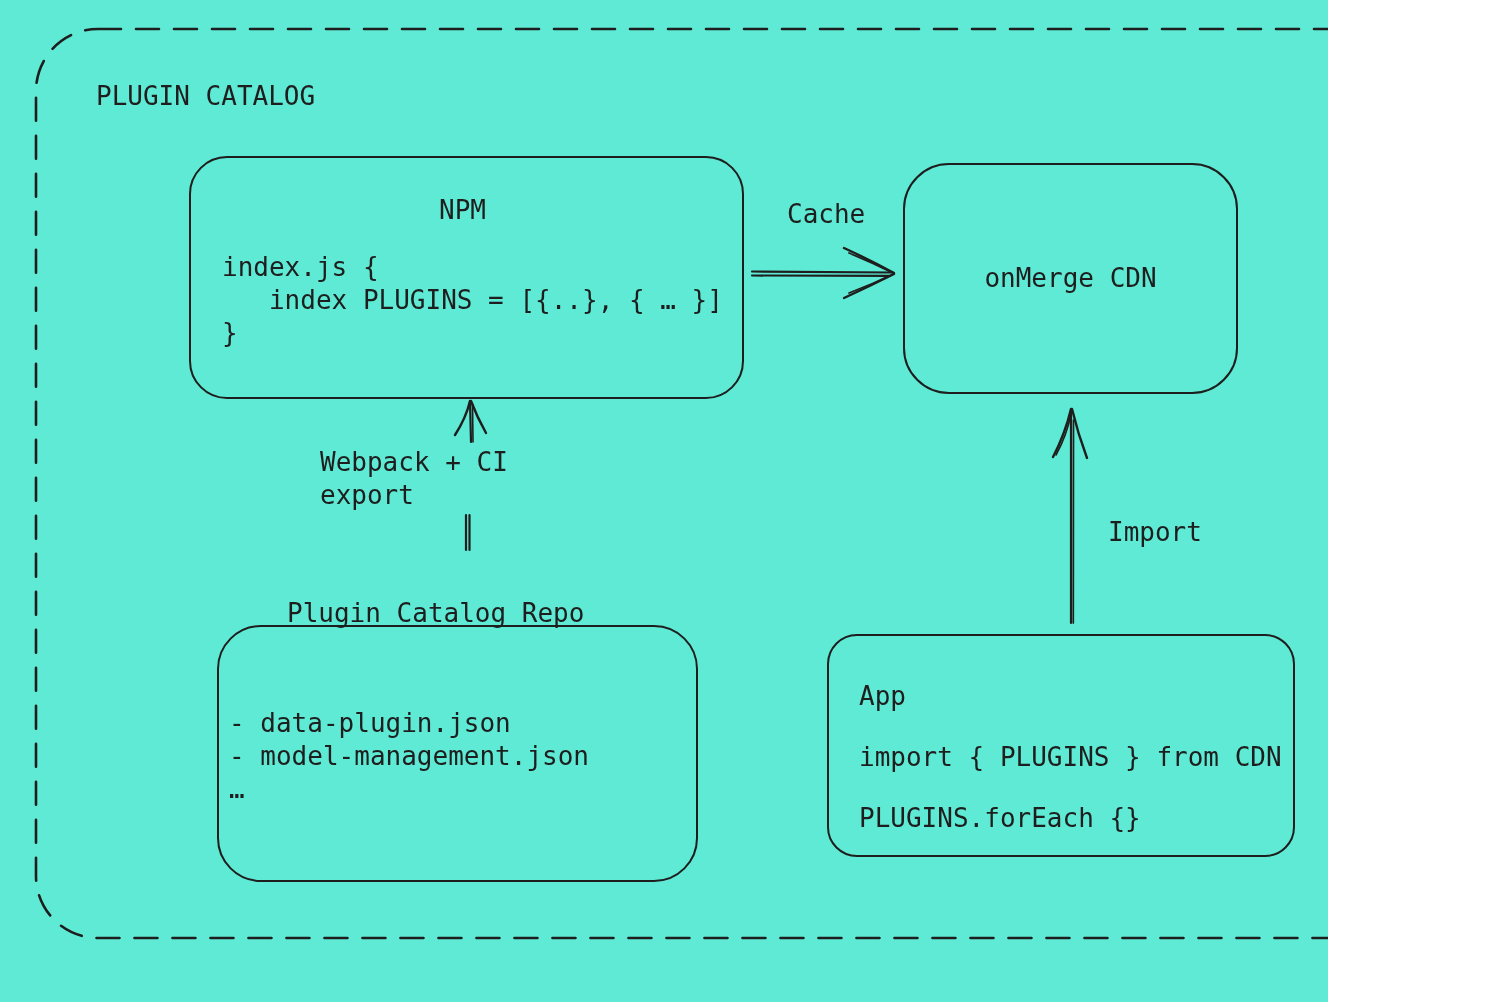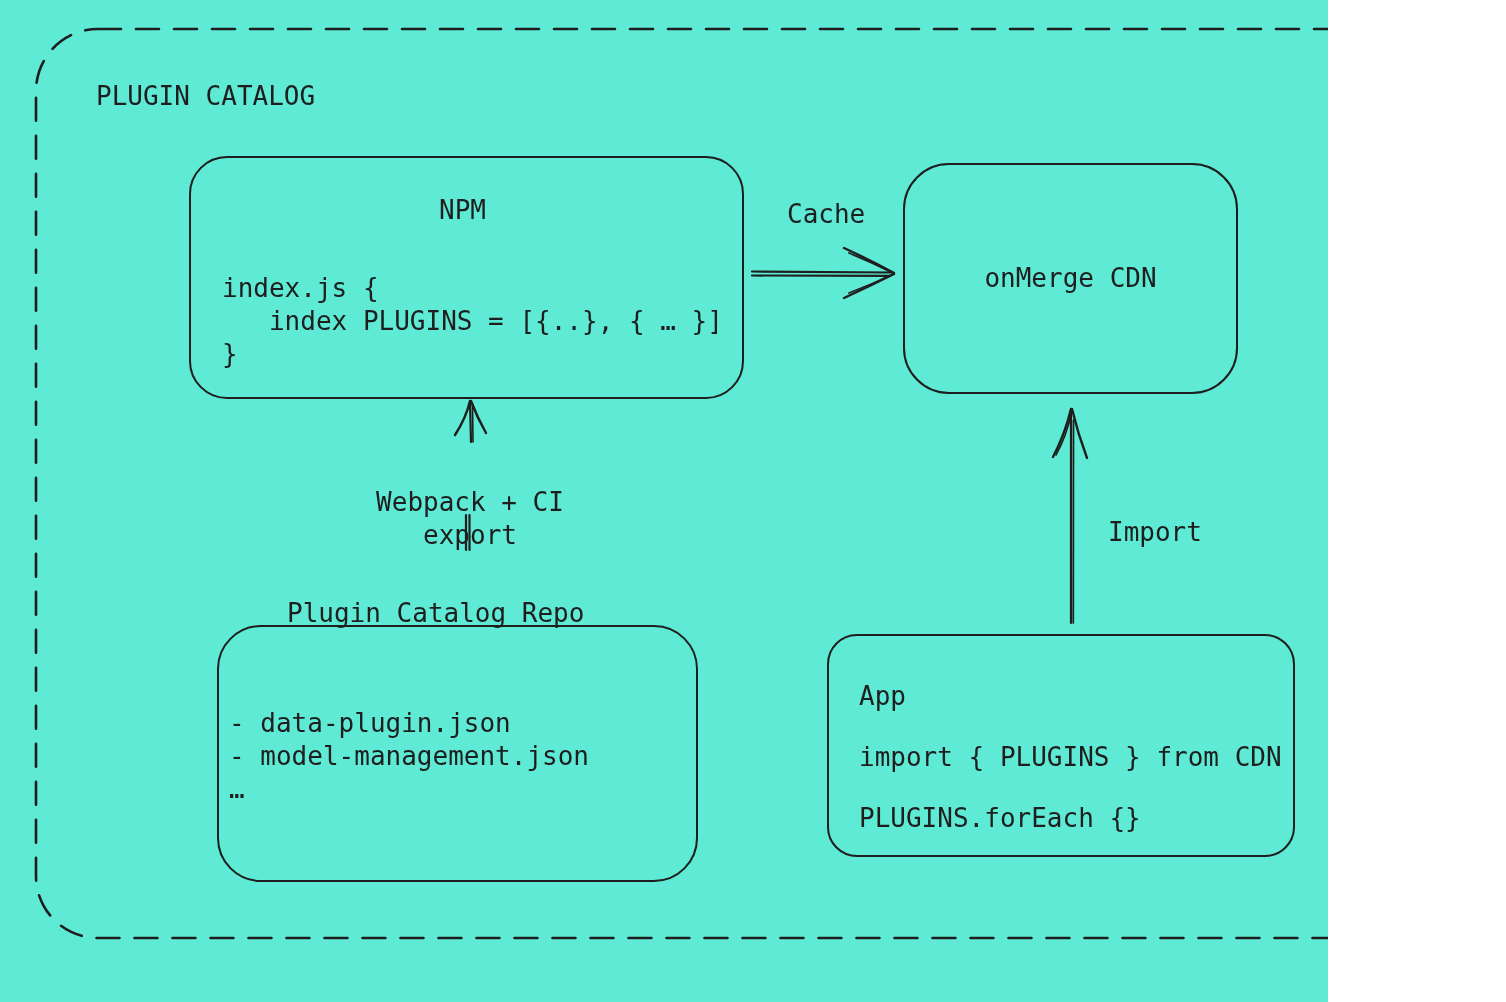--- a/index.html
+++ b/index.html
@@ -28,37 +28,37 @@
   .txt {
     font-size: 26px;
     line-height: 33px;
     white-space: pre;
     color: #1e1e1e;
   }
   .page-title { position: absolute; left: 96px; top: 80px; }
   
   .npm-box { left: 189px; top: 156px; width: 555px; height: 243px; border-radius: 38px; }
   .npm-title { position: absolute; left: 0; right: 8px; top: 36px; text-align: center; }
-  .npm-code { position: absolute; left: 31px; top: 93px; margin-top: 21px; }
+  .npm-code { position: absolute; left: 31px; top: 93px; }
   
   .cdn-box { left: 903px; top: 163px; width: 335px; height: 231px; border-radius: 46px;
              display: flex; align-items: center; justify-content: center; }
   
   .repo-label { position: absolute; left: 287px; top: 597px; }
   .repo-box { left: 217px; top: 625px; width: 481px; height: 257px; border-radius: 44px; }
   .repo-files { position: absolute; left: 10px; top: 80px; }
   
   .app-box { left: 827px; top: 634px; width: 468px; height: 223px; border-radius: 30px; }
   .app-title { position: absolute; left: 30px; top: 44px; }
   .app-line1 { position: absolute; left: 30px; top: 105px; }
   .app-line2 { position: absolute; left: 30px; top: 166px; }
   
   .cache-label { position: absolute; left: 787px; top: 198px; }
   .build-label { position: absolute; left: 320px; top: 446px; width: 300px;
-                 text-align: center; line-height: 31px; margin-top: 40px; }
+                 line-height: 31px; }
   .import-label { position: absolute; left: 1108px; top: 516px; }
 </style>
 </head>
 <body>
 
 <div class="canvas">
 
   <svg class="shape" style="left:0; top:0; width:1506px; height:1002px;" viewBox="0 0 1506 1002">
     <rect x="36" y="29" width="1412" height="909" rx="62" ry="62" stroke-width="2.6" stroke-dasharray="23 15"></rect>
   </svg>

